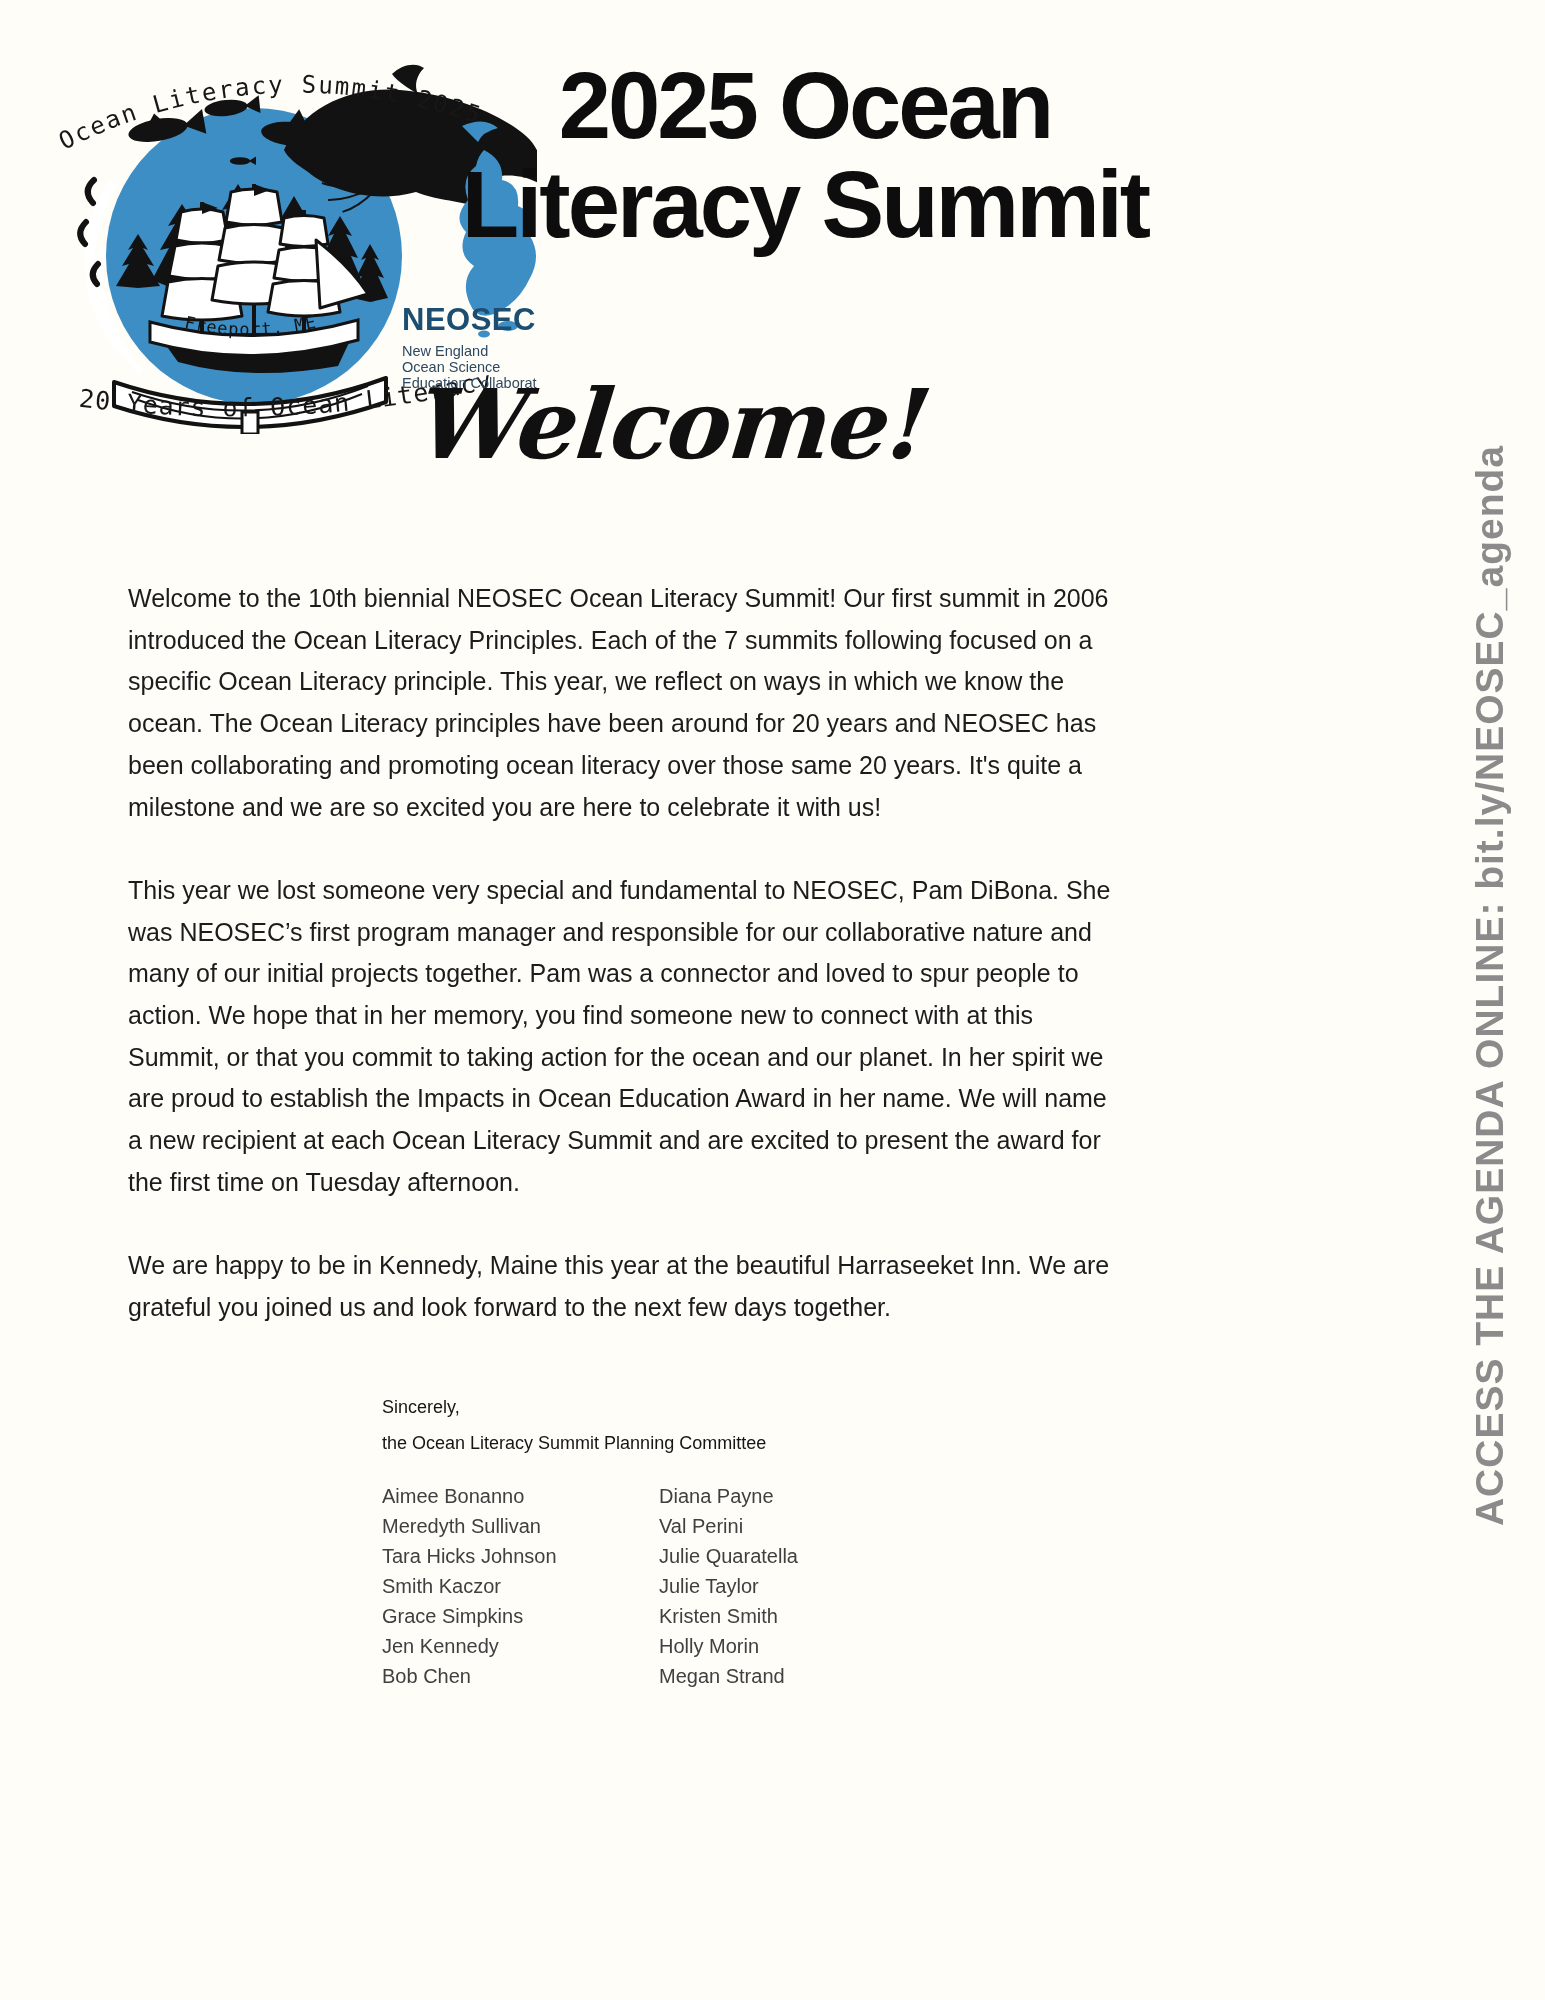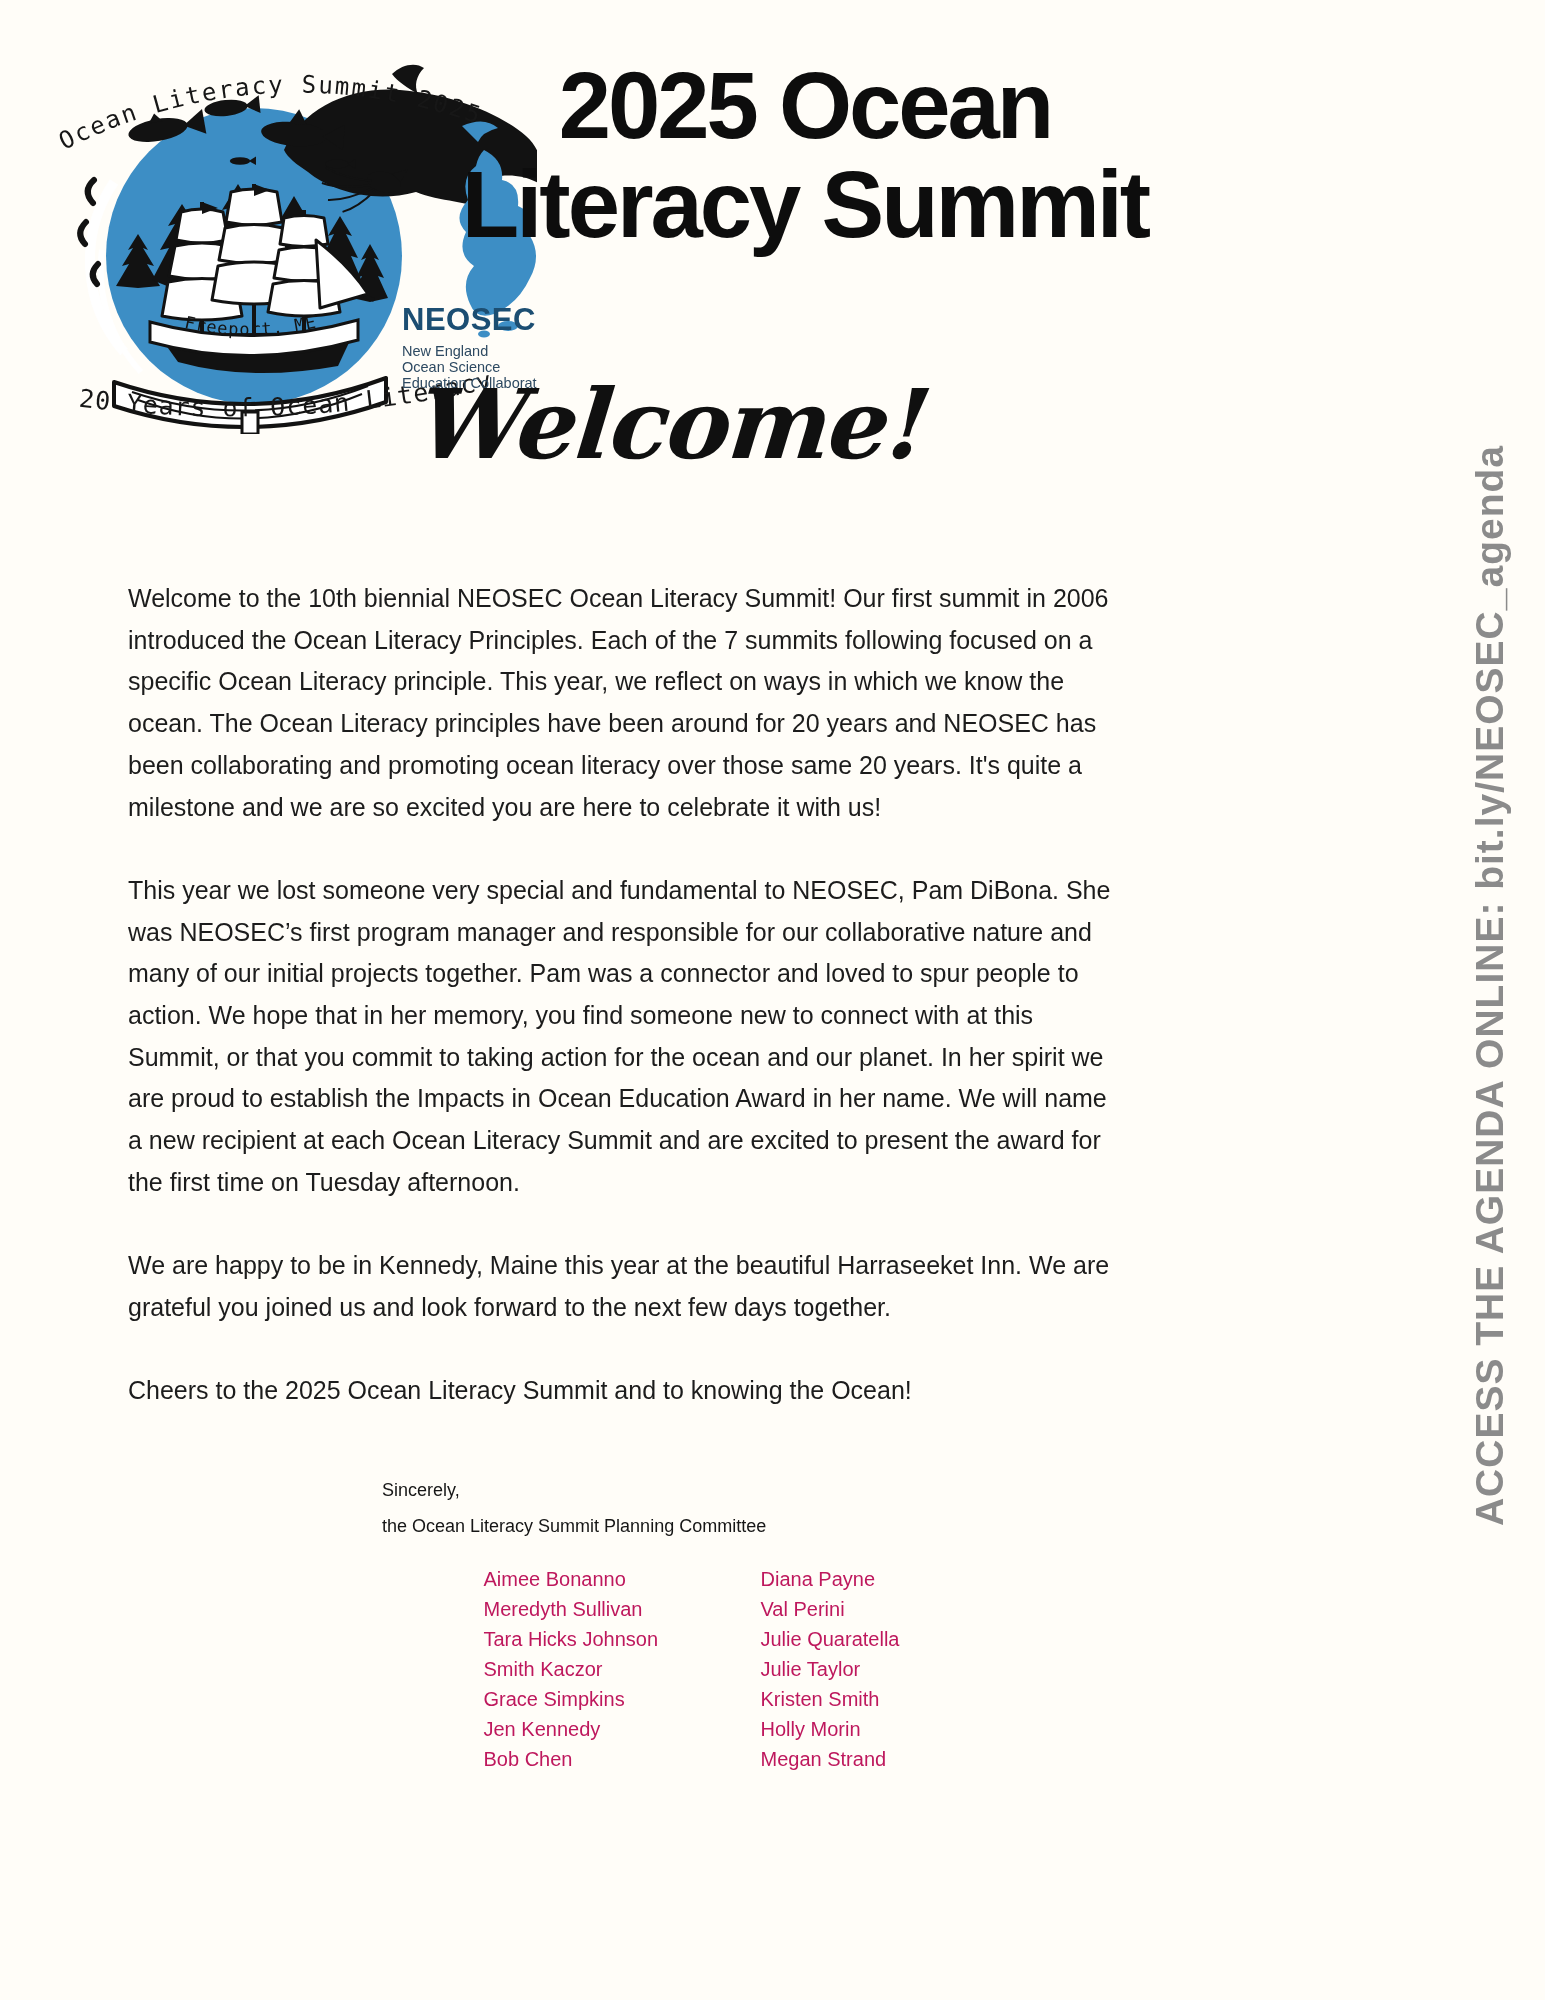--- a/index.html
+++ b/index.html
@@ -62,22 +62,21 @@
   .letter p { margin:0 0 41.7px 0; }
   .closing {
     margin:60px 0 0 254px;
     font-size:18px; line-height:36px;
     color:#161616;
   }
   .committee {
     display:flex;
     margin:20px 0 0 254px;
     font-size:20px; line-height:30px;
-    color:#be185d;
-    justify-content:center;
+    color:#404040;
   }
   .committee .col-a { width:277px; }
   .committee .col-b { width:251px; }
   .committee .col-c { width:260px; }
 
   
   .arc-text { font-family:"DejaVu Sans Mono", monospace; font-size:24px; fill:#171717; letter-spacing:2px; }
   .arc-text-b { font-family:"DejaVu Sans Mono", monospace; font-size:25px; fill:#171717; letter-spacing:1px; }
   .ribbon-text { font-family:"DejaVu Sans Mono", monospace; font-size:17px; fill:#141414; letter-spacing:1px; }
   .org-name { font-family:"Liberation Sans", sans-serif; font-weight:700; font-size:31px; fill:#1c4e72; letter-spacing:0.5px; }
@@ -220,21 +219,20 @@
   <div class="welcome">Welcome!</div>
 
   <div class="agenda-rail">
     <span>ACCESS THE AGENDA ONLINE: bit.ly/NEOSEC_agenda</span>
   </div>
 
   <div class="letter">
     <p>Welcome to the 10th biennial NEOSEC Ocean Literacy Summit! Our first summit in 2006 introduced the Ocean Literacy Principles. Each of the 7 summits following focused on a specific Ocean Literacy principle. This year, we reflect on ways in which we know the ocean. The Ocean Literacy principles have been around for 20 years and NEOSEC has been collaborating and promoting ocean literacy over those same 20 years. It's quite a milestone and we are so excited you are here to celebrate it with us!</p>
     <p>This year we lost someone very special and fundamental to NEOSEC, Pam DiBona. She was NEOSEC’s first program manager and responsible for our collaborative nature and many of our initial projects together. Pam was a connector and loved to spur people to action. We hope that in her memory, you find someone new to connect with at this Summit, or that you commit to taking action for the ocean and our planet. In her spirit we are proud to establish the Impacts in Ocean Education Award in her name. We will name a new recipient at each Ocean Literacy Summit and are excited to present the award for the first time on Tuesday afternoon.</p>
     <p>We are happy to be in Kennedy, Maine this year at the beautiful Harraseeket Inn. We are grateful you joined us and look forward to the next few days together.</p>
-    <p>Cheers to the 2025 Ocean Literacy Summit and to knowing the Ocean!</p>
 
     <div class="closing">
       <div>Sincerely,</div>
       <div>the Ocean Literacy Summit Planning Committee</div>
     </div>
 
     <div class="committee">
       <div class="col-a">
         <div>Aimee Bonanno</div>
         <div>Meredyth Sullivan</div>

